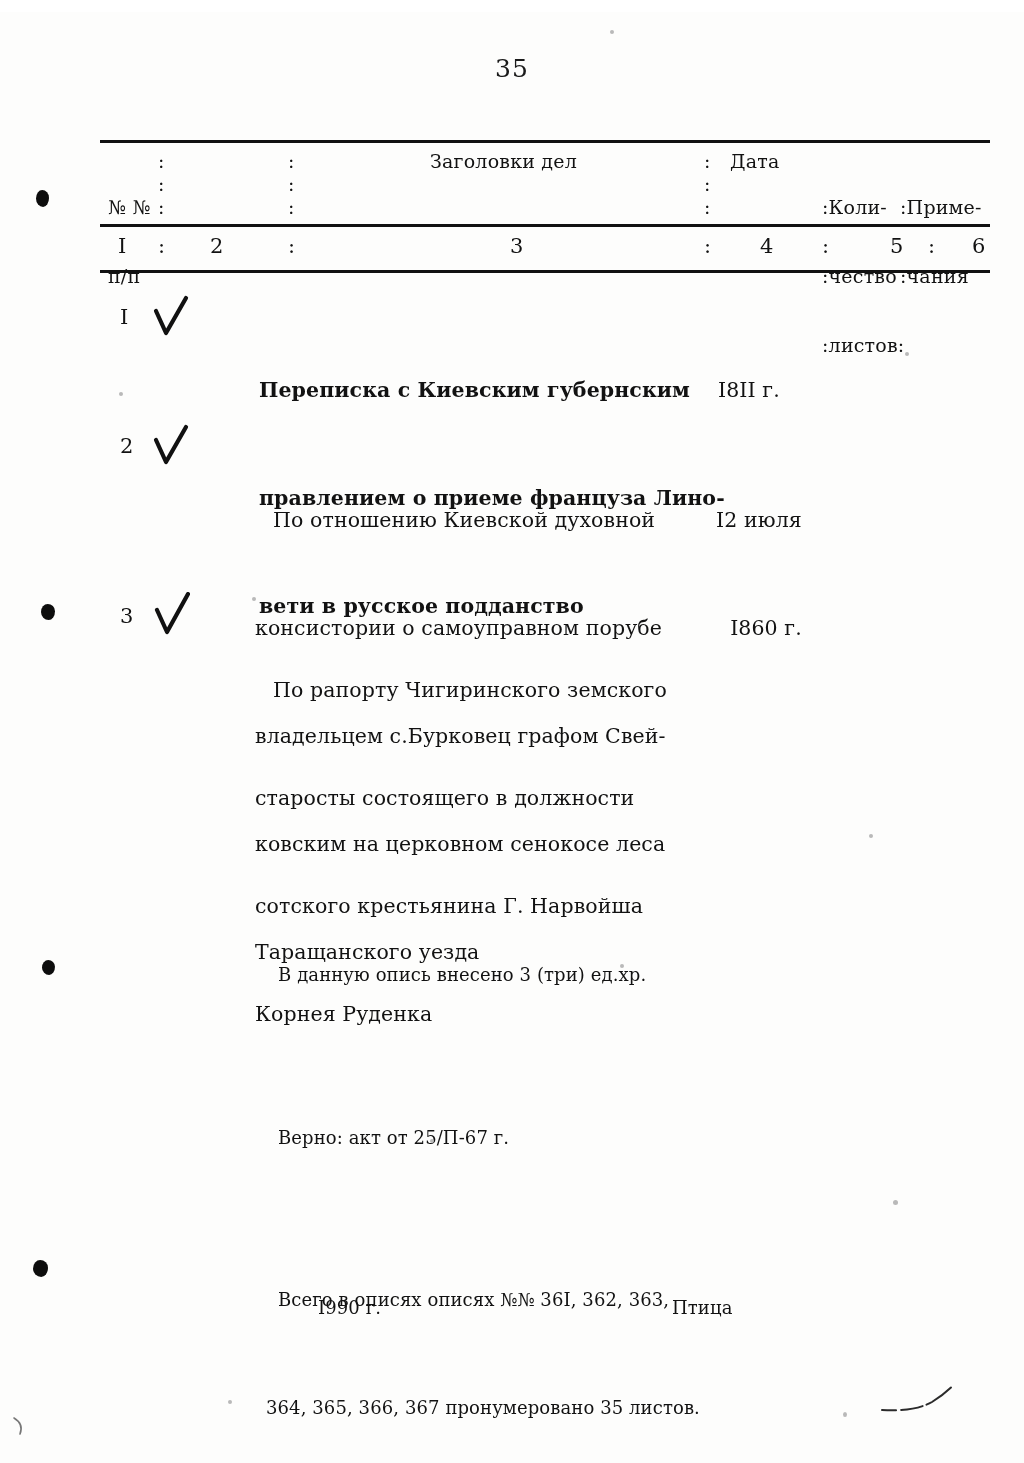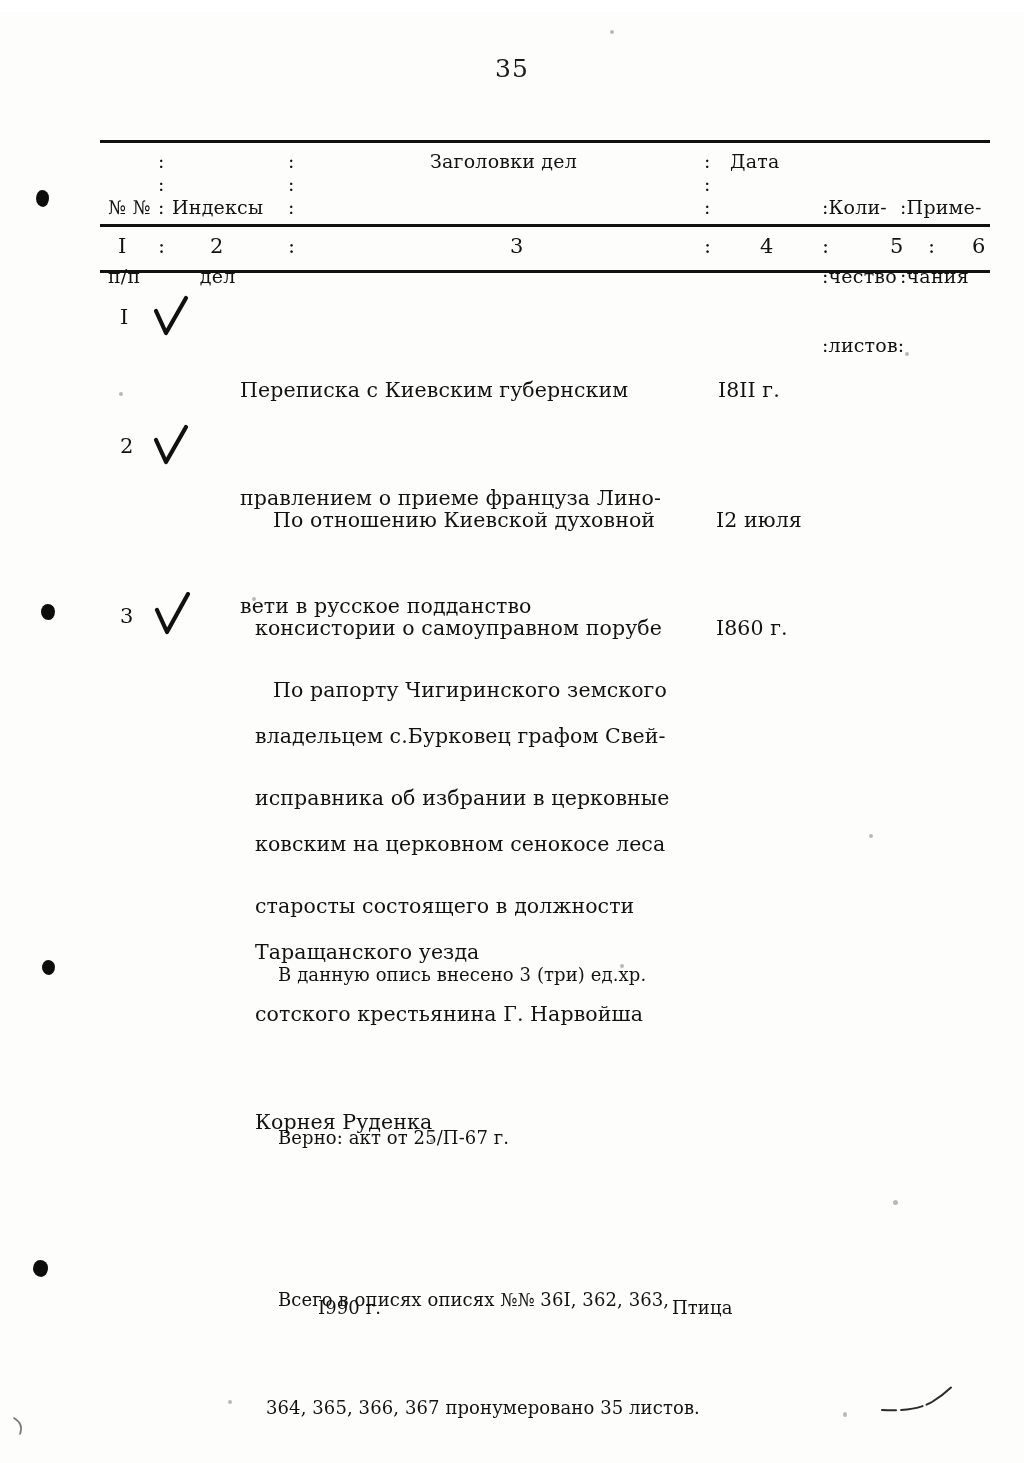--- a/index.html
+++ b/index.html
@@ -145,24 +145,20 @@
 
   <div class="hdr">
 
     <div class="hdr-cell h-numpp">
       <div>№ №</div>
       <div>п/п</div>
     </div>
 
     <div class="colon-col" style="left:58px;">:<br>:<br>:</div>
 
-    <div class="hdr-cell h-index">
-      <div>Индексы</div>
-      <div style="text-align:center;">дел</div>
-    </div>
 
     <div class="colon-col" style="left:188px;">:<br>:<br>:</div>
 
     <div class="hdr-cell h-title">Заголовки дел</div>
 
     <div class="colon-col" style="left:604px;">:<br>:<br>:</div>
 
     <div class="hdr-cell h-date">Дата</div>
 
     <div class="hdr-cell h-count">
@@ -189,21 +185,21 @@
     <span style="left:790px;">5</span>
     <span style="left:828px;">:</span>
     <span style="left:872px;">6</span>
   </div>
 
   <div class="entry">
     <div class="entry-num" style="left:120px; top:293px;">I</div>
     <svg class="check" style="left:150px; top:283px;" viewBox="0 0 40 46">
       <path d="M6 16 L16 38 L36 3" fill="none" stroke="#111" stroke-width="4.2" stroke-linecap="round" stroke-linejoin="round"></path>
     </svg>
-    <div class="entry-body" style="left:240px; top:288px;">
+    <div class="entry-body" style="left:259px; top:288px;font-weight:bold;">
       <div>Переписка с Киевским губернским</div>
       <div>правлением о приеме француза Лино-</div>
       <div>вети в русское подданство</div>
     </div>
     <div class="entry-date" style="left:718px; top:288px;text-align:center;">
       <div>I8II г.</div>
     </div>
   </div>
 
   <div class="entry">
@@ -211,34 +207,33 @@
     <svg class="check" style="left:150px; top:412px;" viewBox="0 0 40 46">
       <path d="M6 16 L16 38 L36 3" fill="none" stroke="#111" stroke-width="4.2" stroke-linecap="round" stroke-linejoin="round"></path>
     </svg>
     <div class="entry-body" style="left:255px; top:418px;">
       <div style="margin-left:18px;">По отношению Киевской духовной</div>
       <div>консистории о самоуправном порубе</div>
       <div>владельцем с.Бурковец графом Свей-</div>
       <div>ковским на церковном сенокосе леса</div>
       <div>Таращанского уезда</div>
     </div>
-    <div class="entry-date" style="left:716px; top:418px;">
+    <div class="entry-date" style="left:716px; top:418px;text-align:right;">
       <div>I2 июля</div>
       <div>I860 г.</div>
     </div>
   </div>
 
   <div class="entry">
     <div class="entry-num" style="left:120px; top:592px;">3</div>
     <svg class="check" style="left:150px; top:580px;" viewBox="0 0 40 46">
       <path d="M7 18 L17 40 L38 2" fill="none" stroke="#111" stroke-width="4.2" stroke-linecap="round" stroke-linejoin="round"></path>
     </svg>
     <div class="entry-body" style="left:255px; top:588px;">
       <div style="margin-left:18px;">По рапорту Чигиринского земского</div>
-      <div>исправника об избрании в церковные</div>
       <div>старосты состоящего в должности</div>
       <div>сотского крестьянина Г. Нарвойша</div>
       <div>Корнея Руденка</div>
     </div>
   </div>
 
   <div class="stmt" style="left:278px; top:945px;">В данную опись внесено 3 (три) ед.хр.</div>
 
   <div class="stmt" style="left:278px; top:1108px;">Верно: акт от 25/П-67 г.</div>
 

